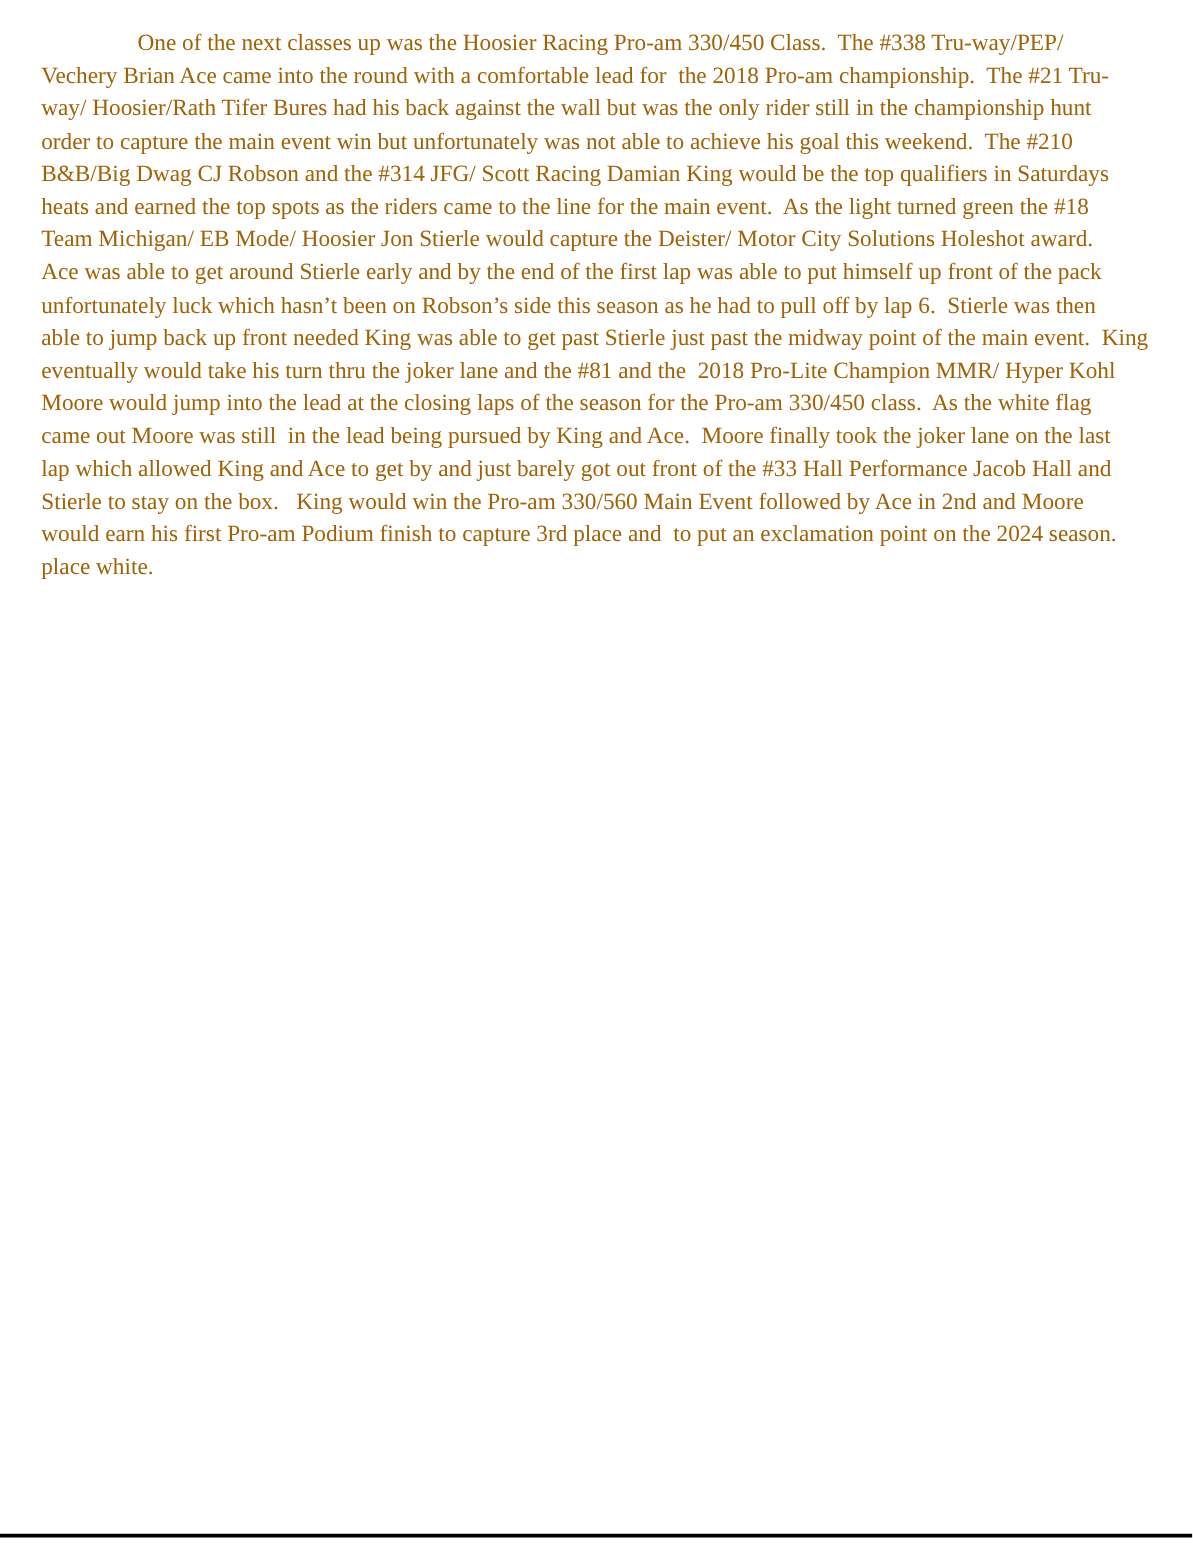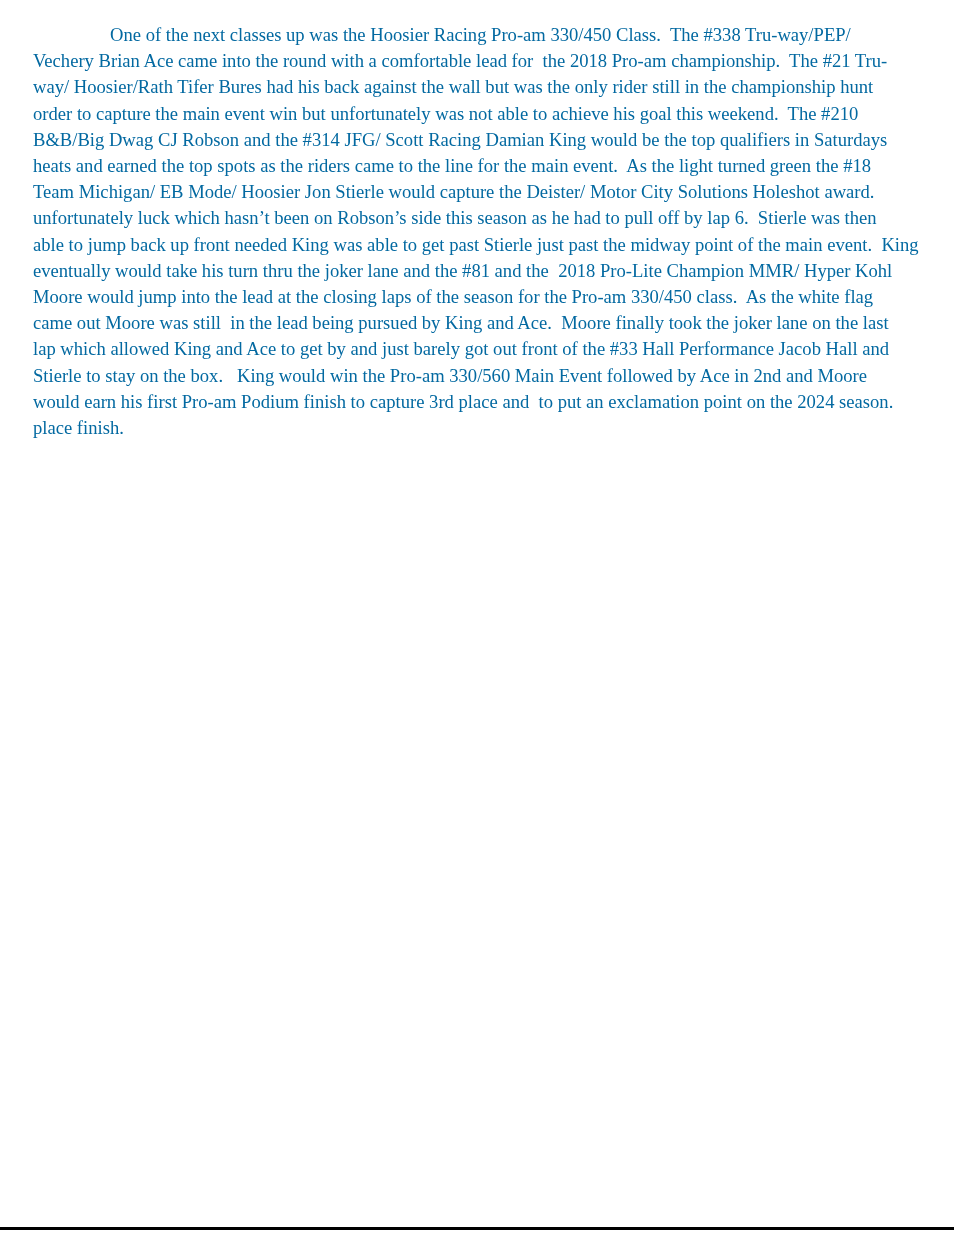--- a/index.html
+++ b/index.html
@@ -17,21 +17,21 @@
   .text-block {
     position: absolute;
     left: 33px;
     top: 22px;
     width: 895px;
   }
   .line {
     font-family: "Liberation Serif", "DejaVu Serif", serif;
     font-size: 18.6px;
     line-height: 26.2px;
-    color: #0369a1;
+    color: #a16207;
     white-space: pre;
   }
   .line.indent {
     padding-left: 77px;
   }
   .bottom-rule {
     position: absolute;
     left: 0;
     top: 1227px;
     width: 954px;
@@ -43,24 +43,25 @@
 
 <div class="page">
   <div class="text-block">
     <div class="line indent">One of the next classes up was the Hoosier Racing Pro-am 330/450 Class.  The #338 Tru-way/PEP/</div>
     <div class="line">Vechery Brian Ace came into the round with a comfortable lead for  the 2018 Pro-am championship.  The #21 Tru-</div>
     <div class="line">way/ Hoosier/Rath Tifer Bures had his back against the wall but was the only rider still in the championship hunt</div>
     <div class="line">order to capture the main event win but unfortunately was not able to achieve his goal this weekend.  The #210</div>
     <div class="line">B&amp;B/Big Dwag CJ Robson and the #314 JFG/ Scott Racing Damian King would be the top qualifiers in Saturdays</div>
     <div class="line">heats and earned the top spots as the riders came to the line for the main event.  As the light turned green the #18</div>
     <div class="line">Team Michigan/ EB Mode/ Hoosier Jon Stierle would capture the Deister/ Motor City Solutions Holeshot award.</div>
+    <div class="line">Ace was able to get around Stierle early and by the end of the first lap was able to put himself up front of the pack</div>
     <div class="line">unfortunately luck which hasn’t been on Robson’s side this season as he had to pull off by lap 6.  Stierle was then</div>
     <div class="line">able to jump back up front needed King was able to get past Stierle just past the midway point of the main event.  King</div>
     <div class="line">eventually would take his turn thru the joker lane and the #81 and the  2018 Pro-Lite Champion MMR/ Hyper Kohl</div>
     <div class="line">Moore would jump into the lead at the closing laps of the season for the Pro-am 330/450 class.  As the white flag</div>
     <div class="line">came out Moore was still  in the lead being pursued by King and Ace.  Moore finally took the joker lane on the last</div>
     <div class="line">lap which allowed King and Ace to get by and just barely got out front of the #33 Hall Performance Jacob Hall and</div>
     <div class="line">Stierle to stay on the box.   King would win the Pro-am 330/560 Main Event followed by Ace in 2nd and Moore</div>
     <div class="line">would earn his first Pro-am Podium finish to capture 3rd place and  to put an exclamation point on the 2024 season.</div>
-    <div class="line">place finish.</div>
+    <div class="line">place white.</div>
   </div>
   <div class="bottom-rule" style="background: rgb(0, 0, 0);"></div>
 </div>
 
 </body></html>

